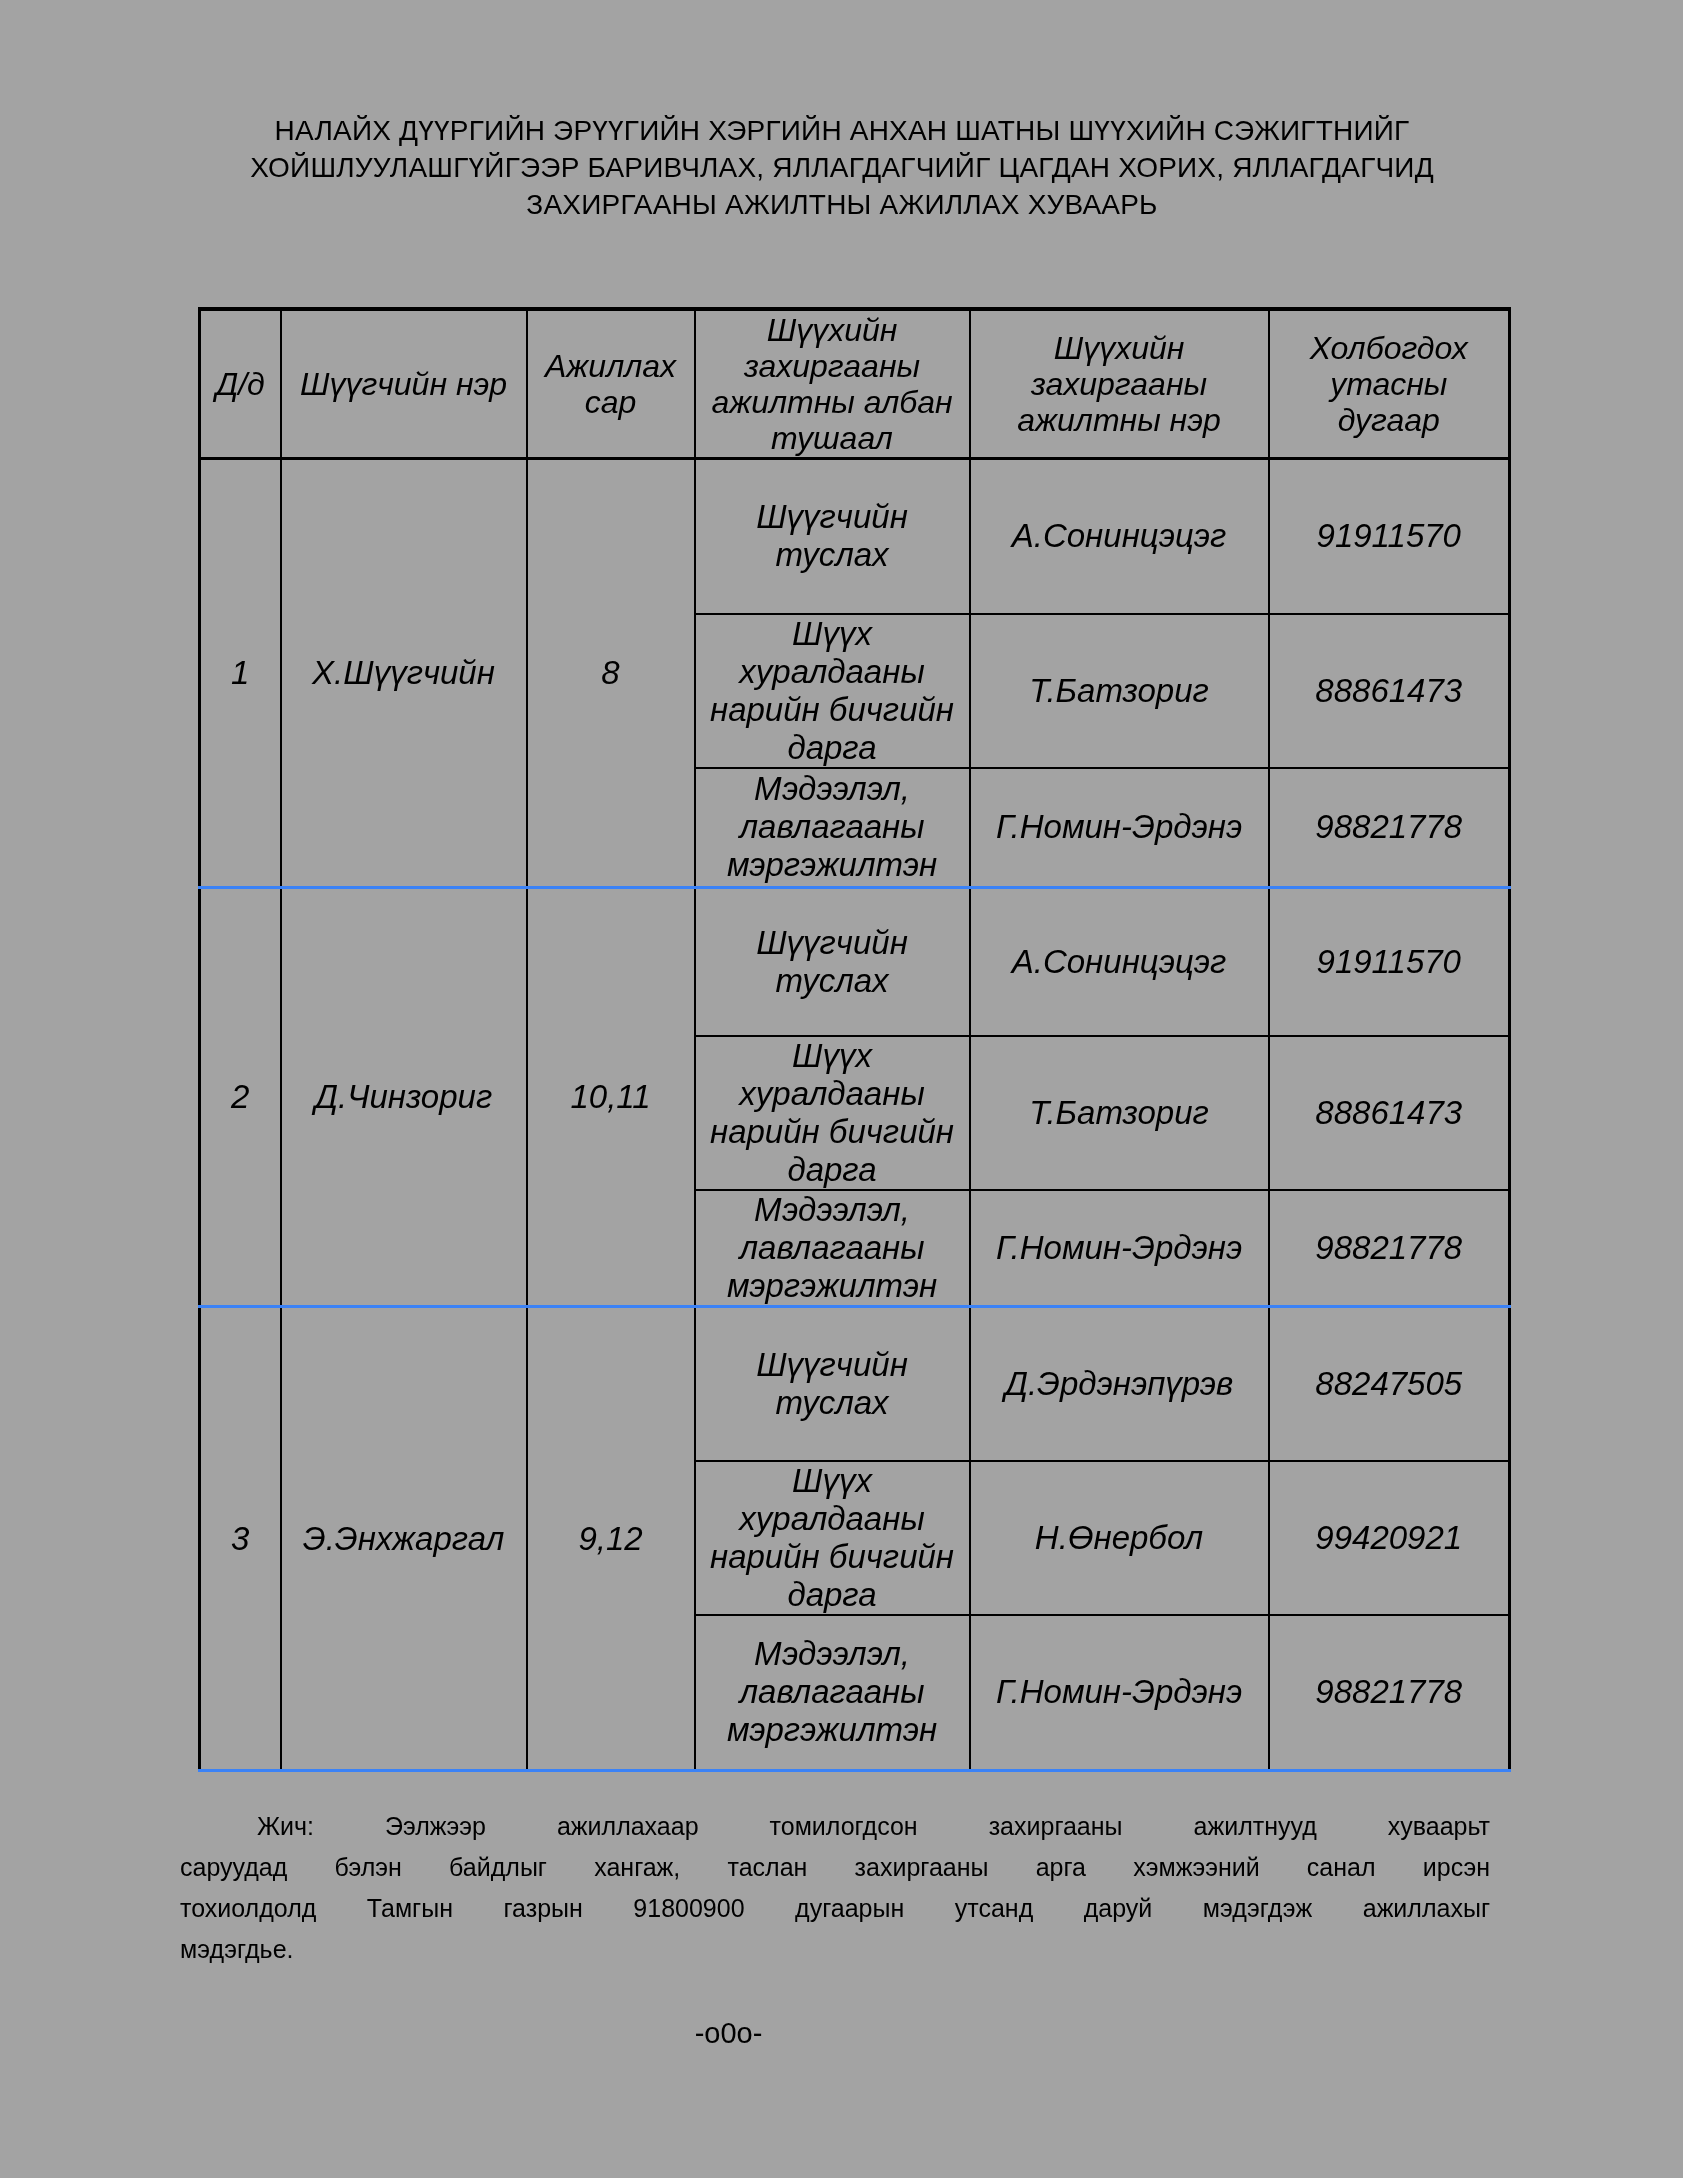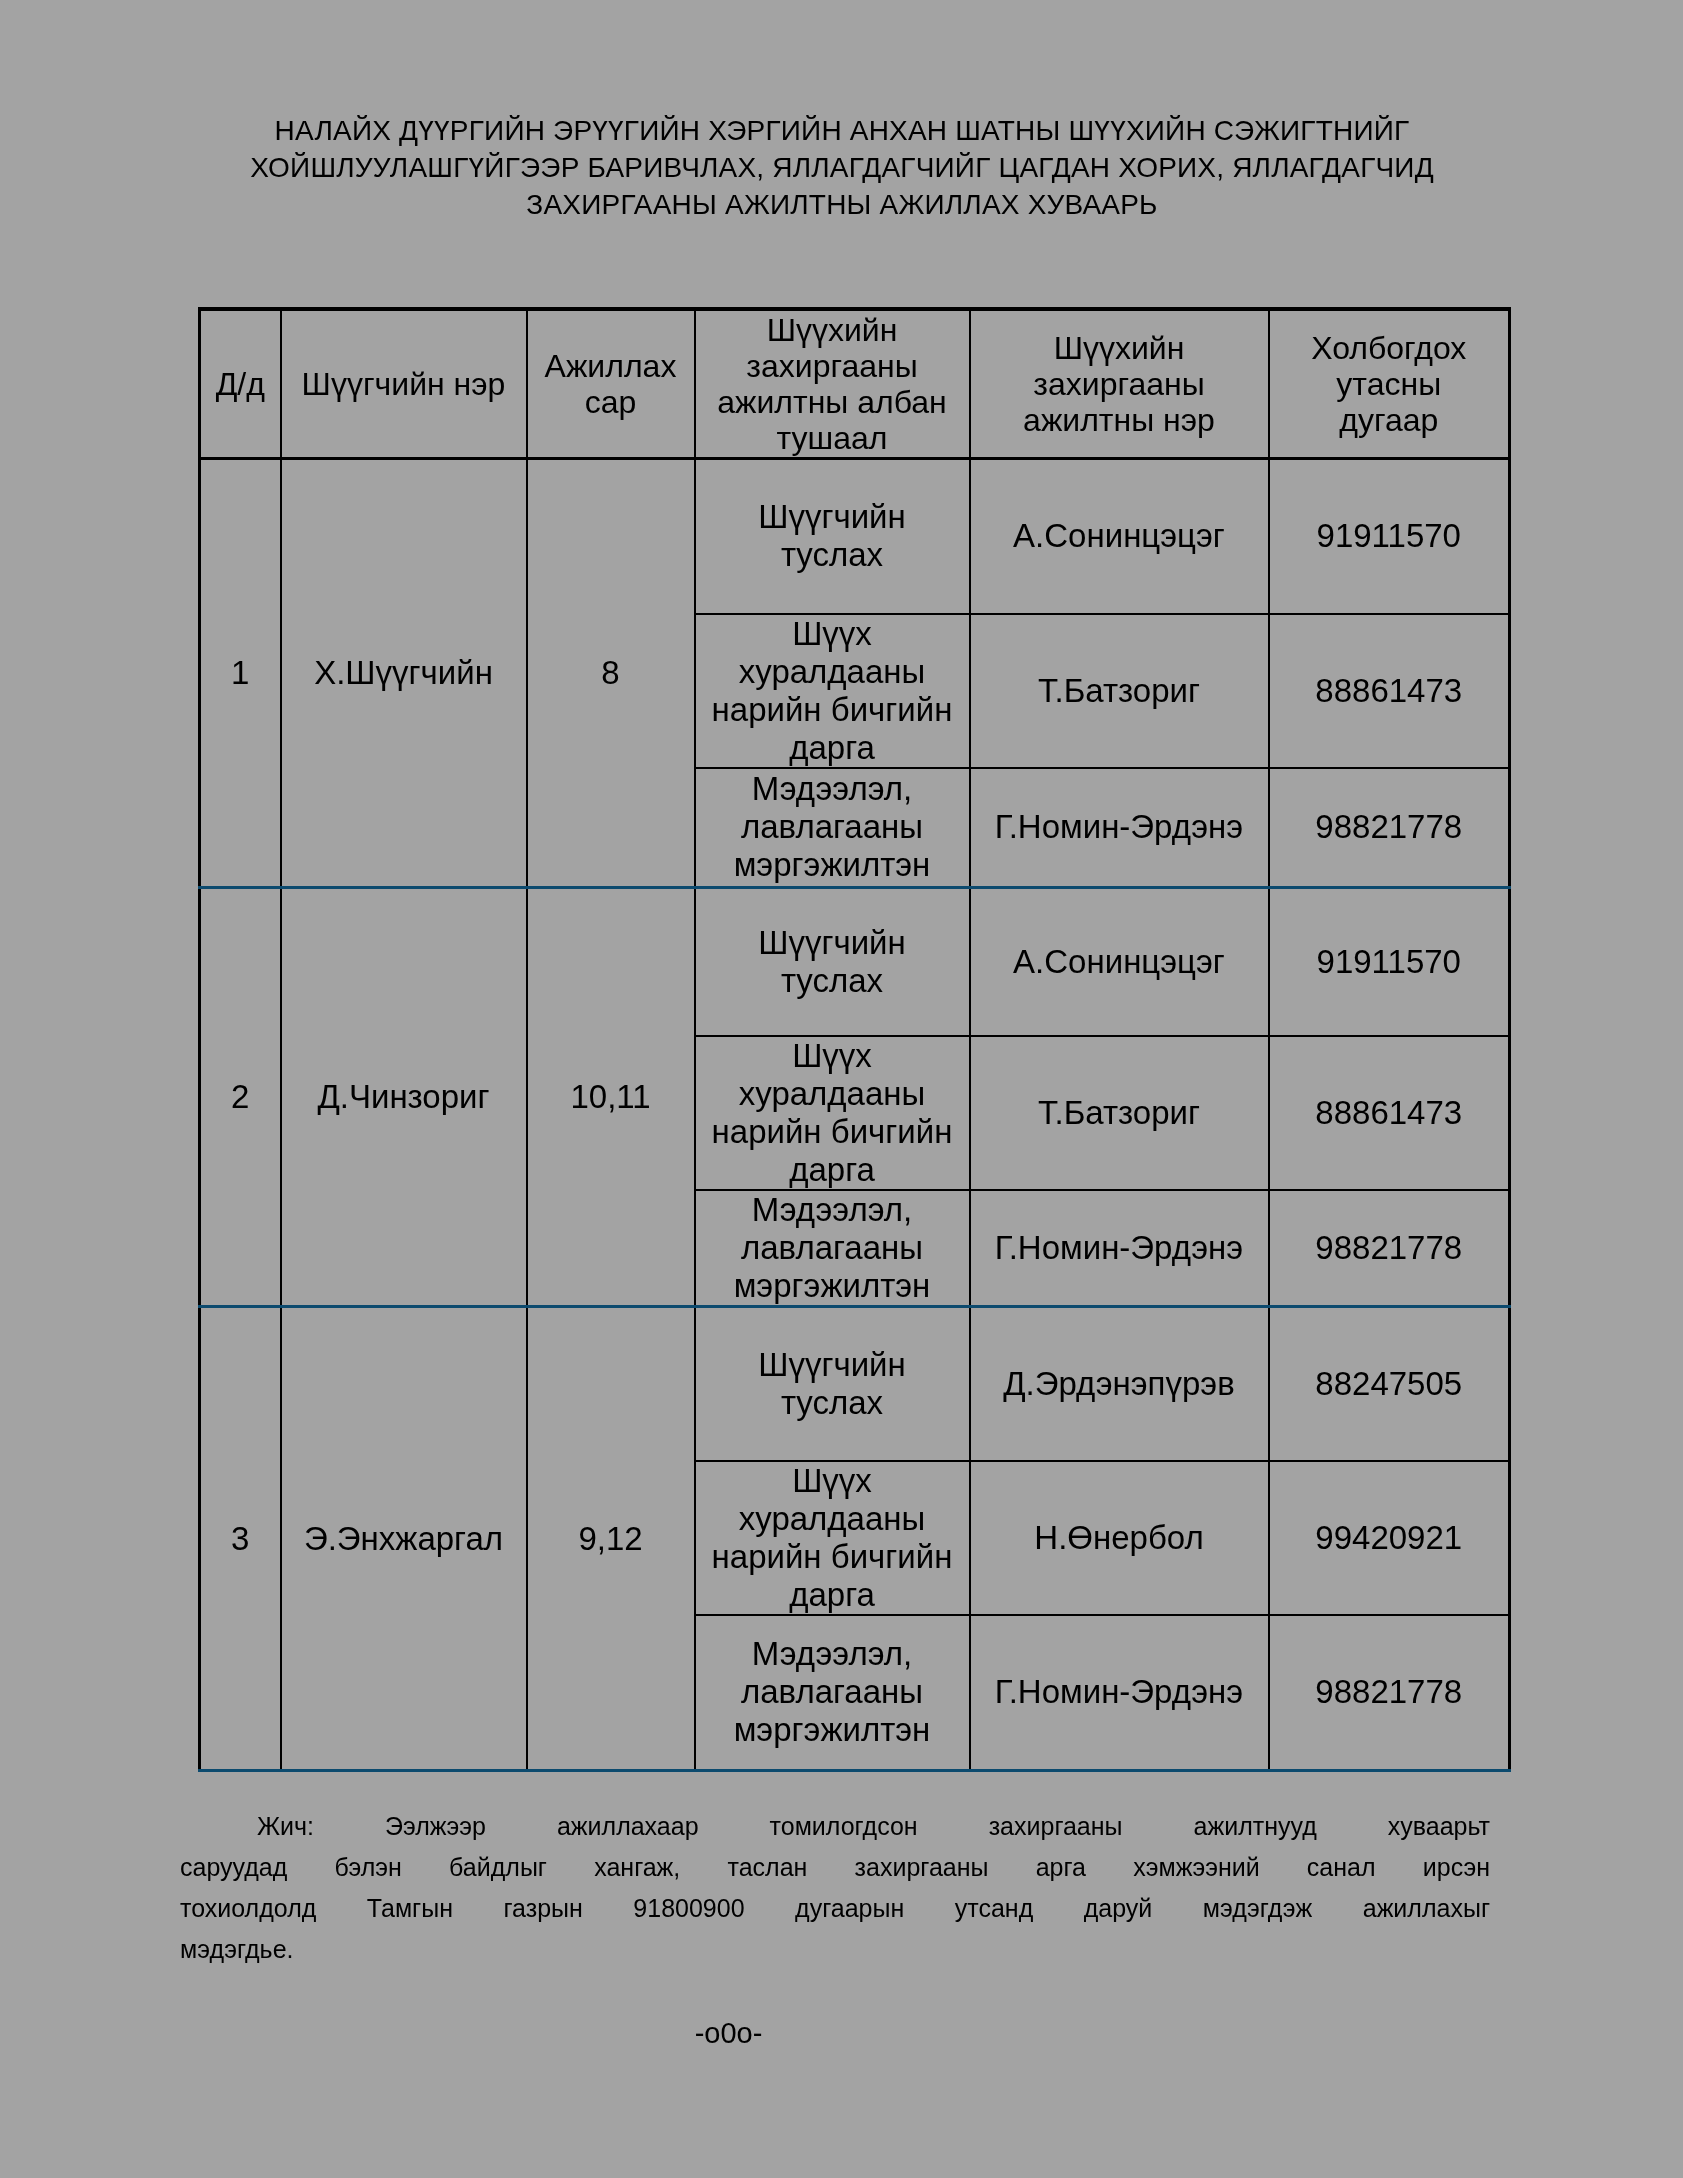--- a/index.html
+++ b/index.html
@@ -39,35 +39,36 @@
   }
   table.schedule th,
   table.schedule td {
     border: 2px solid #000;
     text-align: center;
     vertical-align: middle;
     font-weight: normal;
     padding: 0;
     white-space: pre-line;
     overflow: hidden;
+    font-style: italic;
   }
   table.schedule th {
     font-size: 32px;
     line-height: 36px;
   }
   table.schedule td {
     font-size: 33px;
     line-height: 38px;
   }
   thead tr.header-row {
     height: 149px;
     border-bottom: 3px solid #000;
   }
   tbody tr.block-end {
-    border-bottom: 3px solid #0c4a6e;
+    border-bottom: 3px solid #3b82f6;
   }
   td.thick-b {
     border-bottom: 4px solid #000;
   }
   .note {
     position: absolute;
     top: 1806px;
     left: 180px;
     width: 1310px;
     font-size: 25px;

